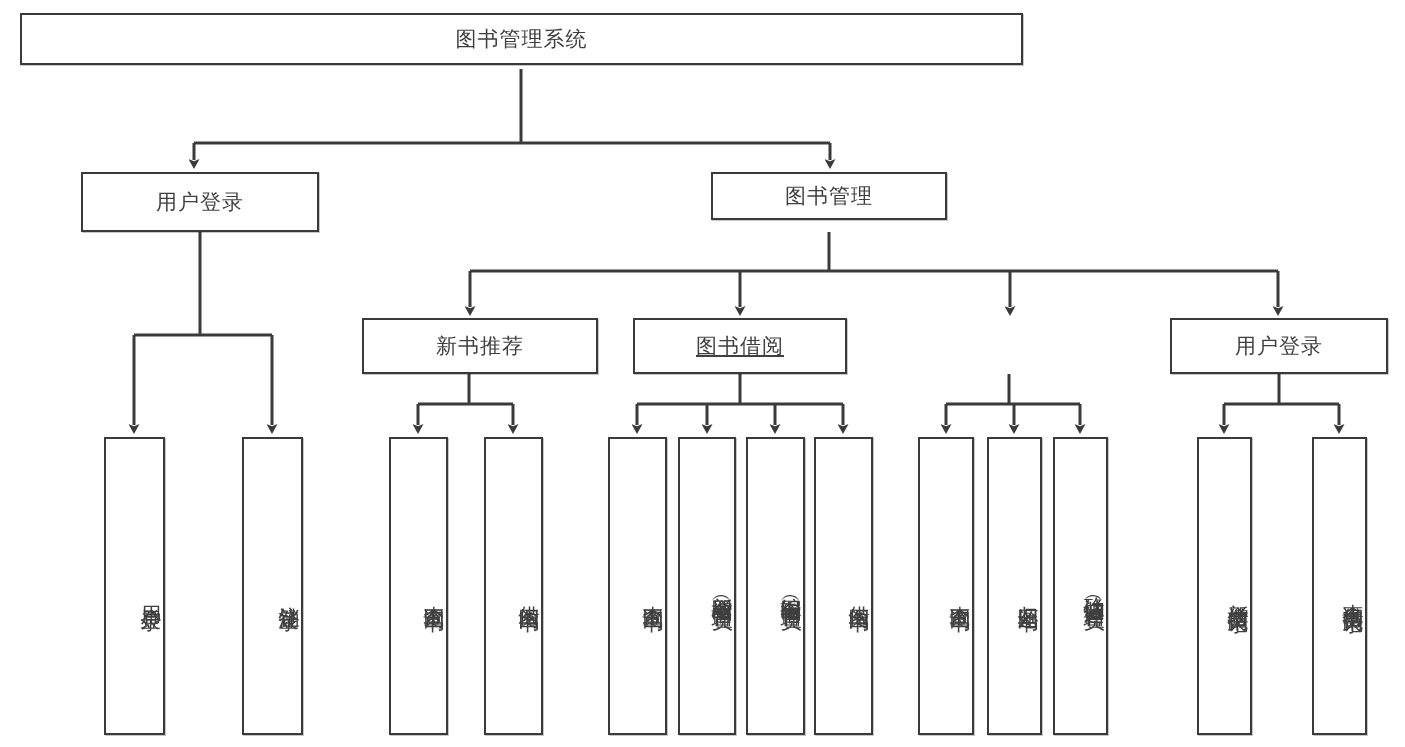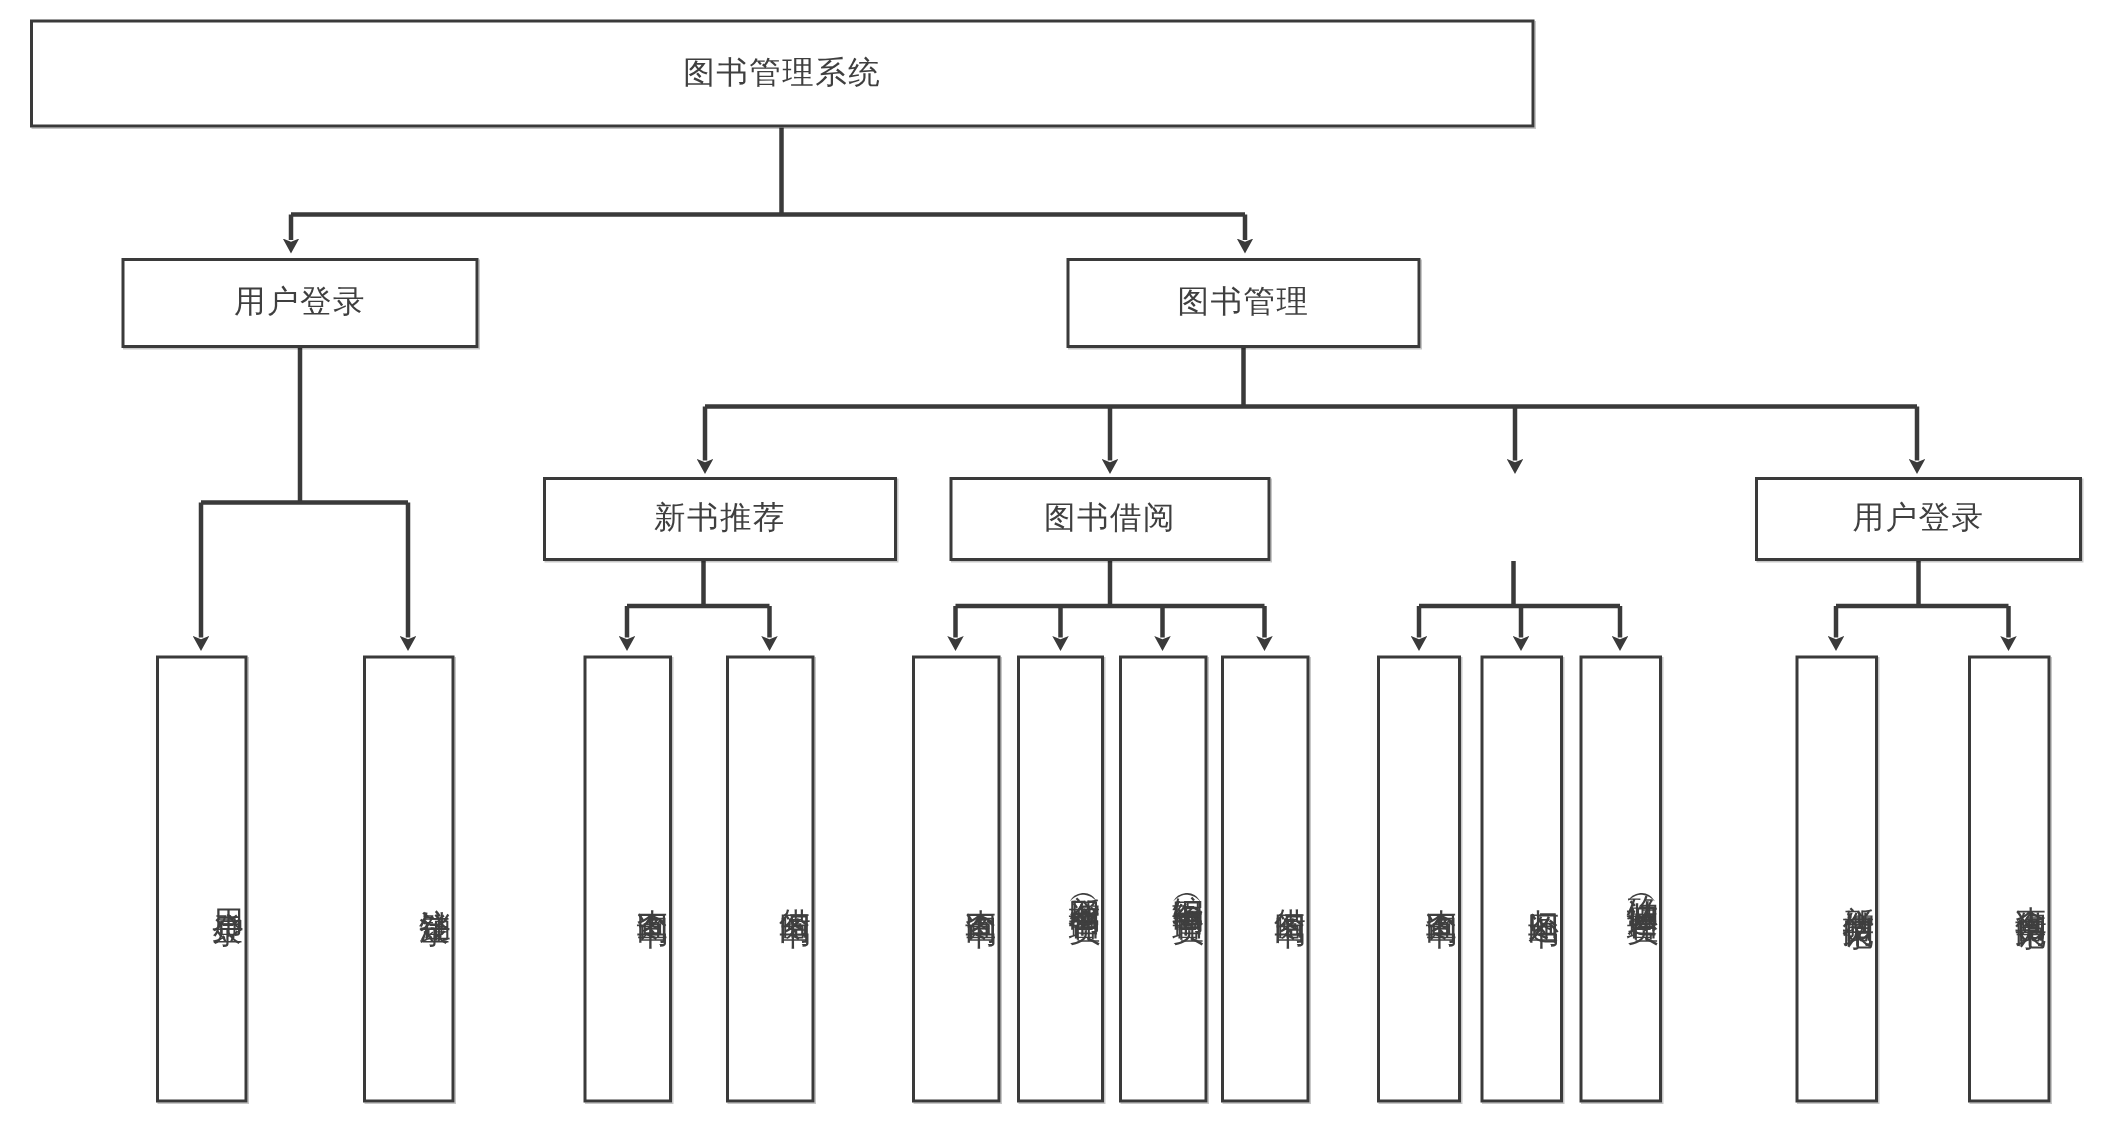--- a/index.html
+++ b/index.html
@@ -114,35 +114,35 @@
       <path d="M1014,404 L1014,425" marker-end="url(#arrow)"></path>
       <path d="M1080,404 L1080,425" marker-end="url(#arrow)"></path>
 
       <path d="M1279,374 L1279,404"></path>
       <path d="M1224,404 L1339,404"></path>
       <path d="M1224,404 L1224,425" marker-end="url(#arrow)"></path>
       <path d="M1339,404 L1339,425" marker-end="url(#arrow)"></path>
     </g>
   </svg>
 
-  <div class="node horiz" style="left:20px; top:13px; width:1003px; height:72px;">
+  <div class="node horiz" style="left:20px; top:13px; width:1003px; height:52px;">
     <span class="label">图书管理系统</span>
   </div>
 
   <div class="node horiz" style="left:81px; top:172px; width:238px; height:60px;">
     <span class="label">用户登录</span>
   </div>
-  <div class="node horiz" style="left:711px; top:172px; width:236px; height:60px;align-items:center;">
+  <div class="node horiz" style="left:711px; top:172px; width:236px; height:48px;align-items:center;">
     <span class="label">图书管理</span>
   </div>
 
   <div class="node horiz" style="left:362px; top:318px; width:236px; height:56px;">
     <span class="label">新书推荐</span>
   </div>
-  <div class="node horiz" style="left:633px; top:318px; width:214px; height:56px;">
+  <div class="node horiz" style="left:633px; top:318px; width:214px; height:56px;text-decoration:underline;">
     <span class="label">图书借阅</span>
   </div>
   <div class="node horiz" style="left:1170px; top:318px; width:218px; height:56px;">
     <span class="label">用户登录</span>
   </div>
 
   <div class="node vert" style="left:104px; top:437px; width:61px; height:298px;">
     <span class="label">用户登录</span>
   </div>
   <div class="node vert" style="left:242px; top:437px; width:61px; height:298px;">

